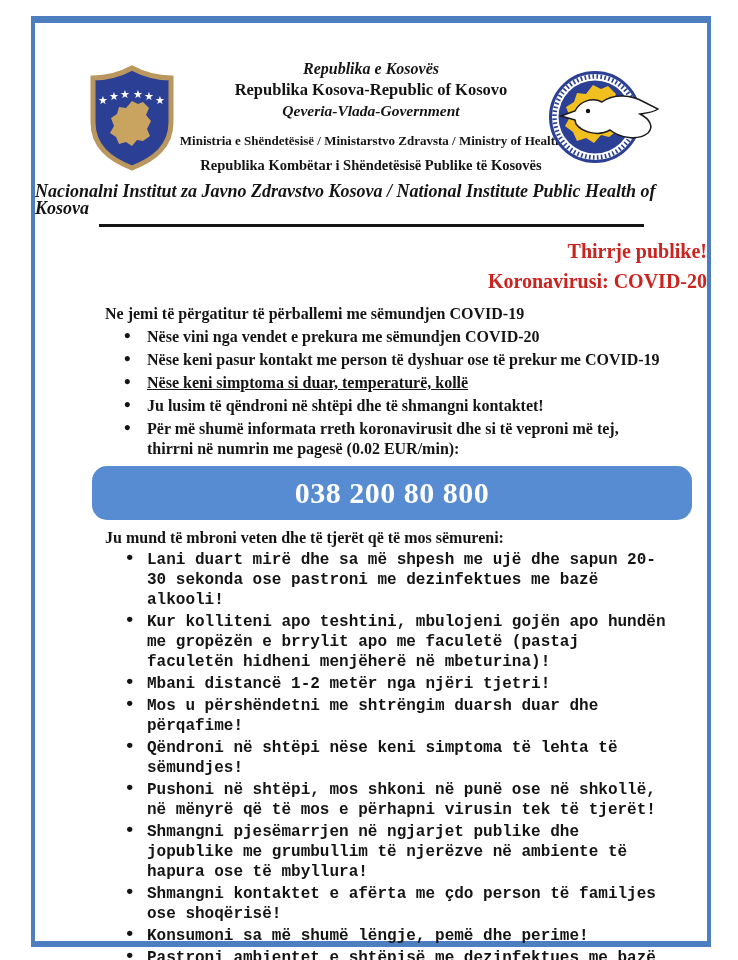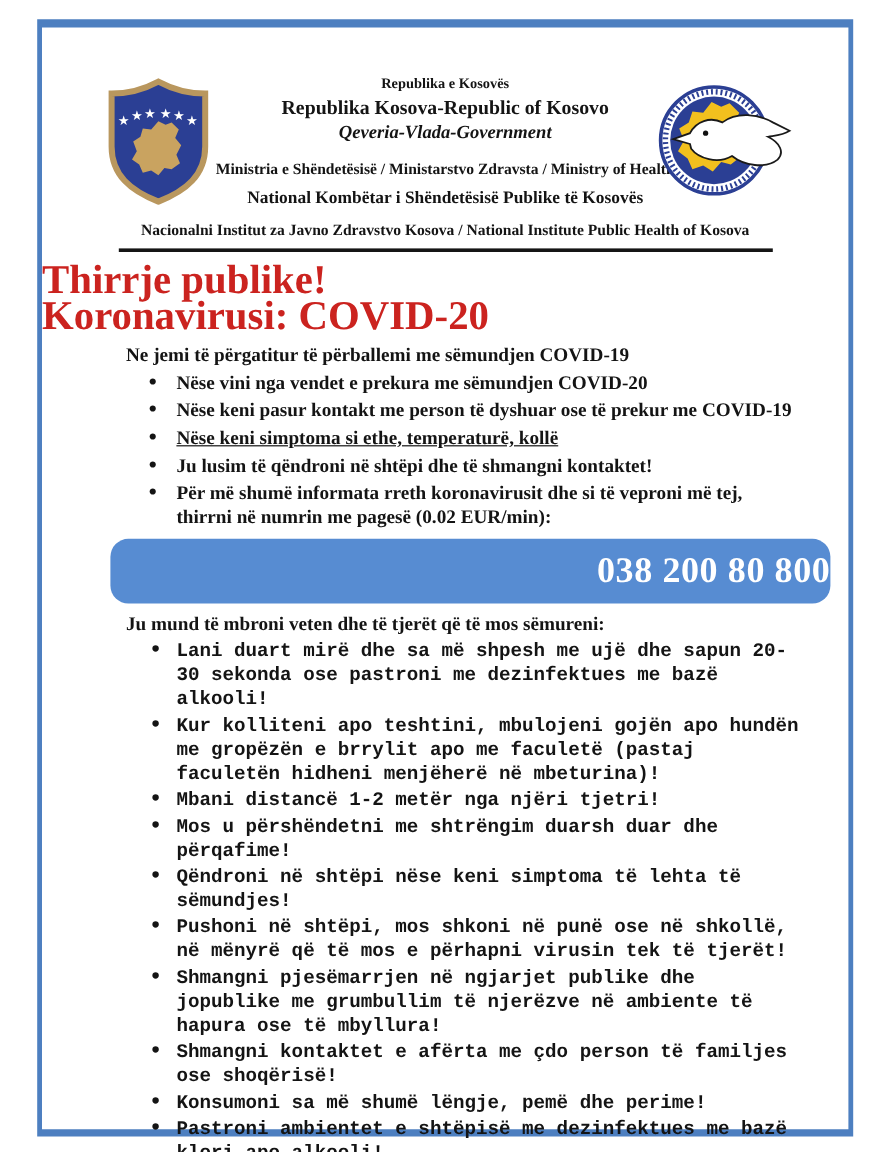--- a/index.html
+++ b/index.html
@@ -12,40 +12,40 @@
   .frame {
     position:absolute; left:31px; top:16px; width:680px; height:931px;
     border:4px solid #4d7fc0; border-top-width:7px; border-bottom-width:6px;
     background:#ffffff;
   }
   
   .header { position:relative; margin-top:36px; }
   .coa { position:absolute; left:53px; top:6px; }
   .seal { position:absolute; right:44px; top:10px; }
   .h-center { text-align:center; }
-  .h-line1 { font-size:12px; line-height:20px; }
+  .h-line1 { font-size:16px; line-height:20px;font-style:italic; }
   .h-line2 { font-size:16.5px; line-height:22px; }
   .h-line3 { font-size:15.5px; line-height:20px; font-style:italic; }
   .h-line4 { font-size:13px;  line-height:17px; margin-top:11px; text-align:center; padding:0 95px; }
   .h-line5 { font-size:14.5px; line-height:19px; margin-top:7px; text-align:center; padding:0 80px; }
-  .h-line6 { font-size:13px; line-height:17px; margin-top:8px; text-align:center; }
+  .h-line6 { font-size:18px; line-height:17px; margin-top:8px; text-align:left;font-style:italic; }
   .divider { width:545px; margin:7px auto 0; border-top:3px solid #151515; }
   
-  .title { text-align:left; color:#cb231f; font-size:34px; line-height:30px; margin-top:9px; }
+  .title { text-align:right; color:#cb231f; font-size:20px; line-height:30px; margin-top:9px; }
   
   .body-col { margin:7px 40px 0 70px; font-size:16px; }
   .intro p { line-height:21px; }
   ul { list-style:none; margin-top:3px; }
   li { position:relative; padding-left:42px; line-height:20px; margin-bottom:3px; }
   li::before { content:"\2022"; position:absolute; left:19px; top:-1px; font-size:19px; }
   .u-line { text-decoration:underline; }
   
   .phone-banner {
     margin:7px 0 7px -13px; width:600px; height:54px; border-radius:15px;
-    background:#578cd2; color:#ffffff; text-align:right;
+    background:#578cd2; color:#ffffff; text-align:center;
     font-size:30px; line-height:54px; letter-spacing:0.5px;
   }
   .section-heading { font-size:16px; line-height:21px; margin-top:1px; }
   .list2 { margin-top:2px;font-family:Liberation Mono, monospace; }
   .list2 li { margin-bottom:2px; }
 </style>
 </head>
 <body>
 
 <div class="frame">
@@ -71,41 +71,41 @@
       <path d="M28 51 L14 47 L28 42 C33 32 45 28 55 33 C67 24 85 26 97 33 L111 40 C105 44 99 44 93 45 C103 50 107 58 101 64 C91 72 73 69 63 61 C51 68 35 63 29 55 Z" fill="#ffffff" stroke="#1a1a1a" stroke-width="1.5"></path>
       <circle cx="41" cy="42" r="2.2" fill="#111111"></circle>
     </svg>
 
     <div class="h-center">
       <div class="h-line1">Republika e Kosovës</div>
       <div class="h-line2">Republika Kosova-Republic of Kosovo</div>
       <div class="h-line3">Qeveria-Vlada-Government</div>
     </div>
     <div class="h-line4">Ministria e Shëndetësisë / Ministarstvo Zdravsta / Ministry of Health</div>
-    <div class="h-line5">National Kombëtar i Shëndetësisë Publike të Kosovës</div>
+    <div class="h-line5">Republika Kombëtar i Shëndetësisë Publike të Kosovës</div>
     <div class="h-line6">Nacionalni Institut za Javno Zdravstvo Kosova / National Institute Public Health of Kosova</div>
   </div>
 
   <div class="divider"></div>
 
   <div class="title">
     <div>Thirrje publike!</div>
     <div>Koronavirusi: COVID-20</div>
   </div>
 
   <div class="body-col">
 
     <div class="intro">
       <p>Ne jemi të përgatitur të përballemi me sëmundjen COVID-19</p>
     </div>
 
     <ul>
       <li>Nëse vini nga vendet e prekura me sëmundjen  COVID-20</li>
       <li>Nëse keni pasur kontakt me person të dyshuar ose të prekur me COVID-19</li>
-      <li><span class="u-line">Nëse keni simptoma si ethe, temperaturë, kollë</span></li>
+      <li><span class="u-line">Nëse keni simptoma si duar, temperaturë, kollë</span></li>
       <li>Ju lusim të qëndroni në shtëpi dhe të shmangni kontaktet!</li>
       <li>Për më shumë informata rreth koronavirusit dhe si të veproni më tej, thirrni në numrin me pagesë (0.02 EUR/min):</li>
     </ul>
 
     <div class="phone-banner">
       <span>038 200 80 800</span>
     </div>
 
     <div class="section-heading">Ju mund të mbroni veten dhe të tjerët që të mos sëmureni:</div>
 

